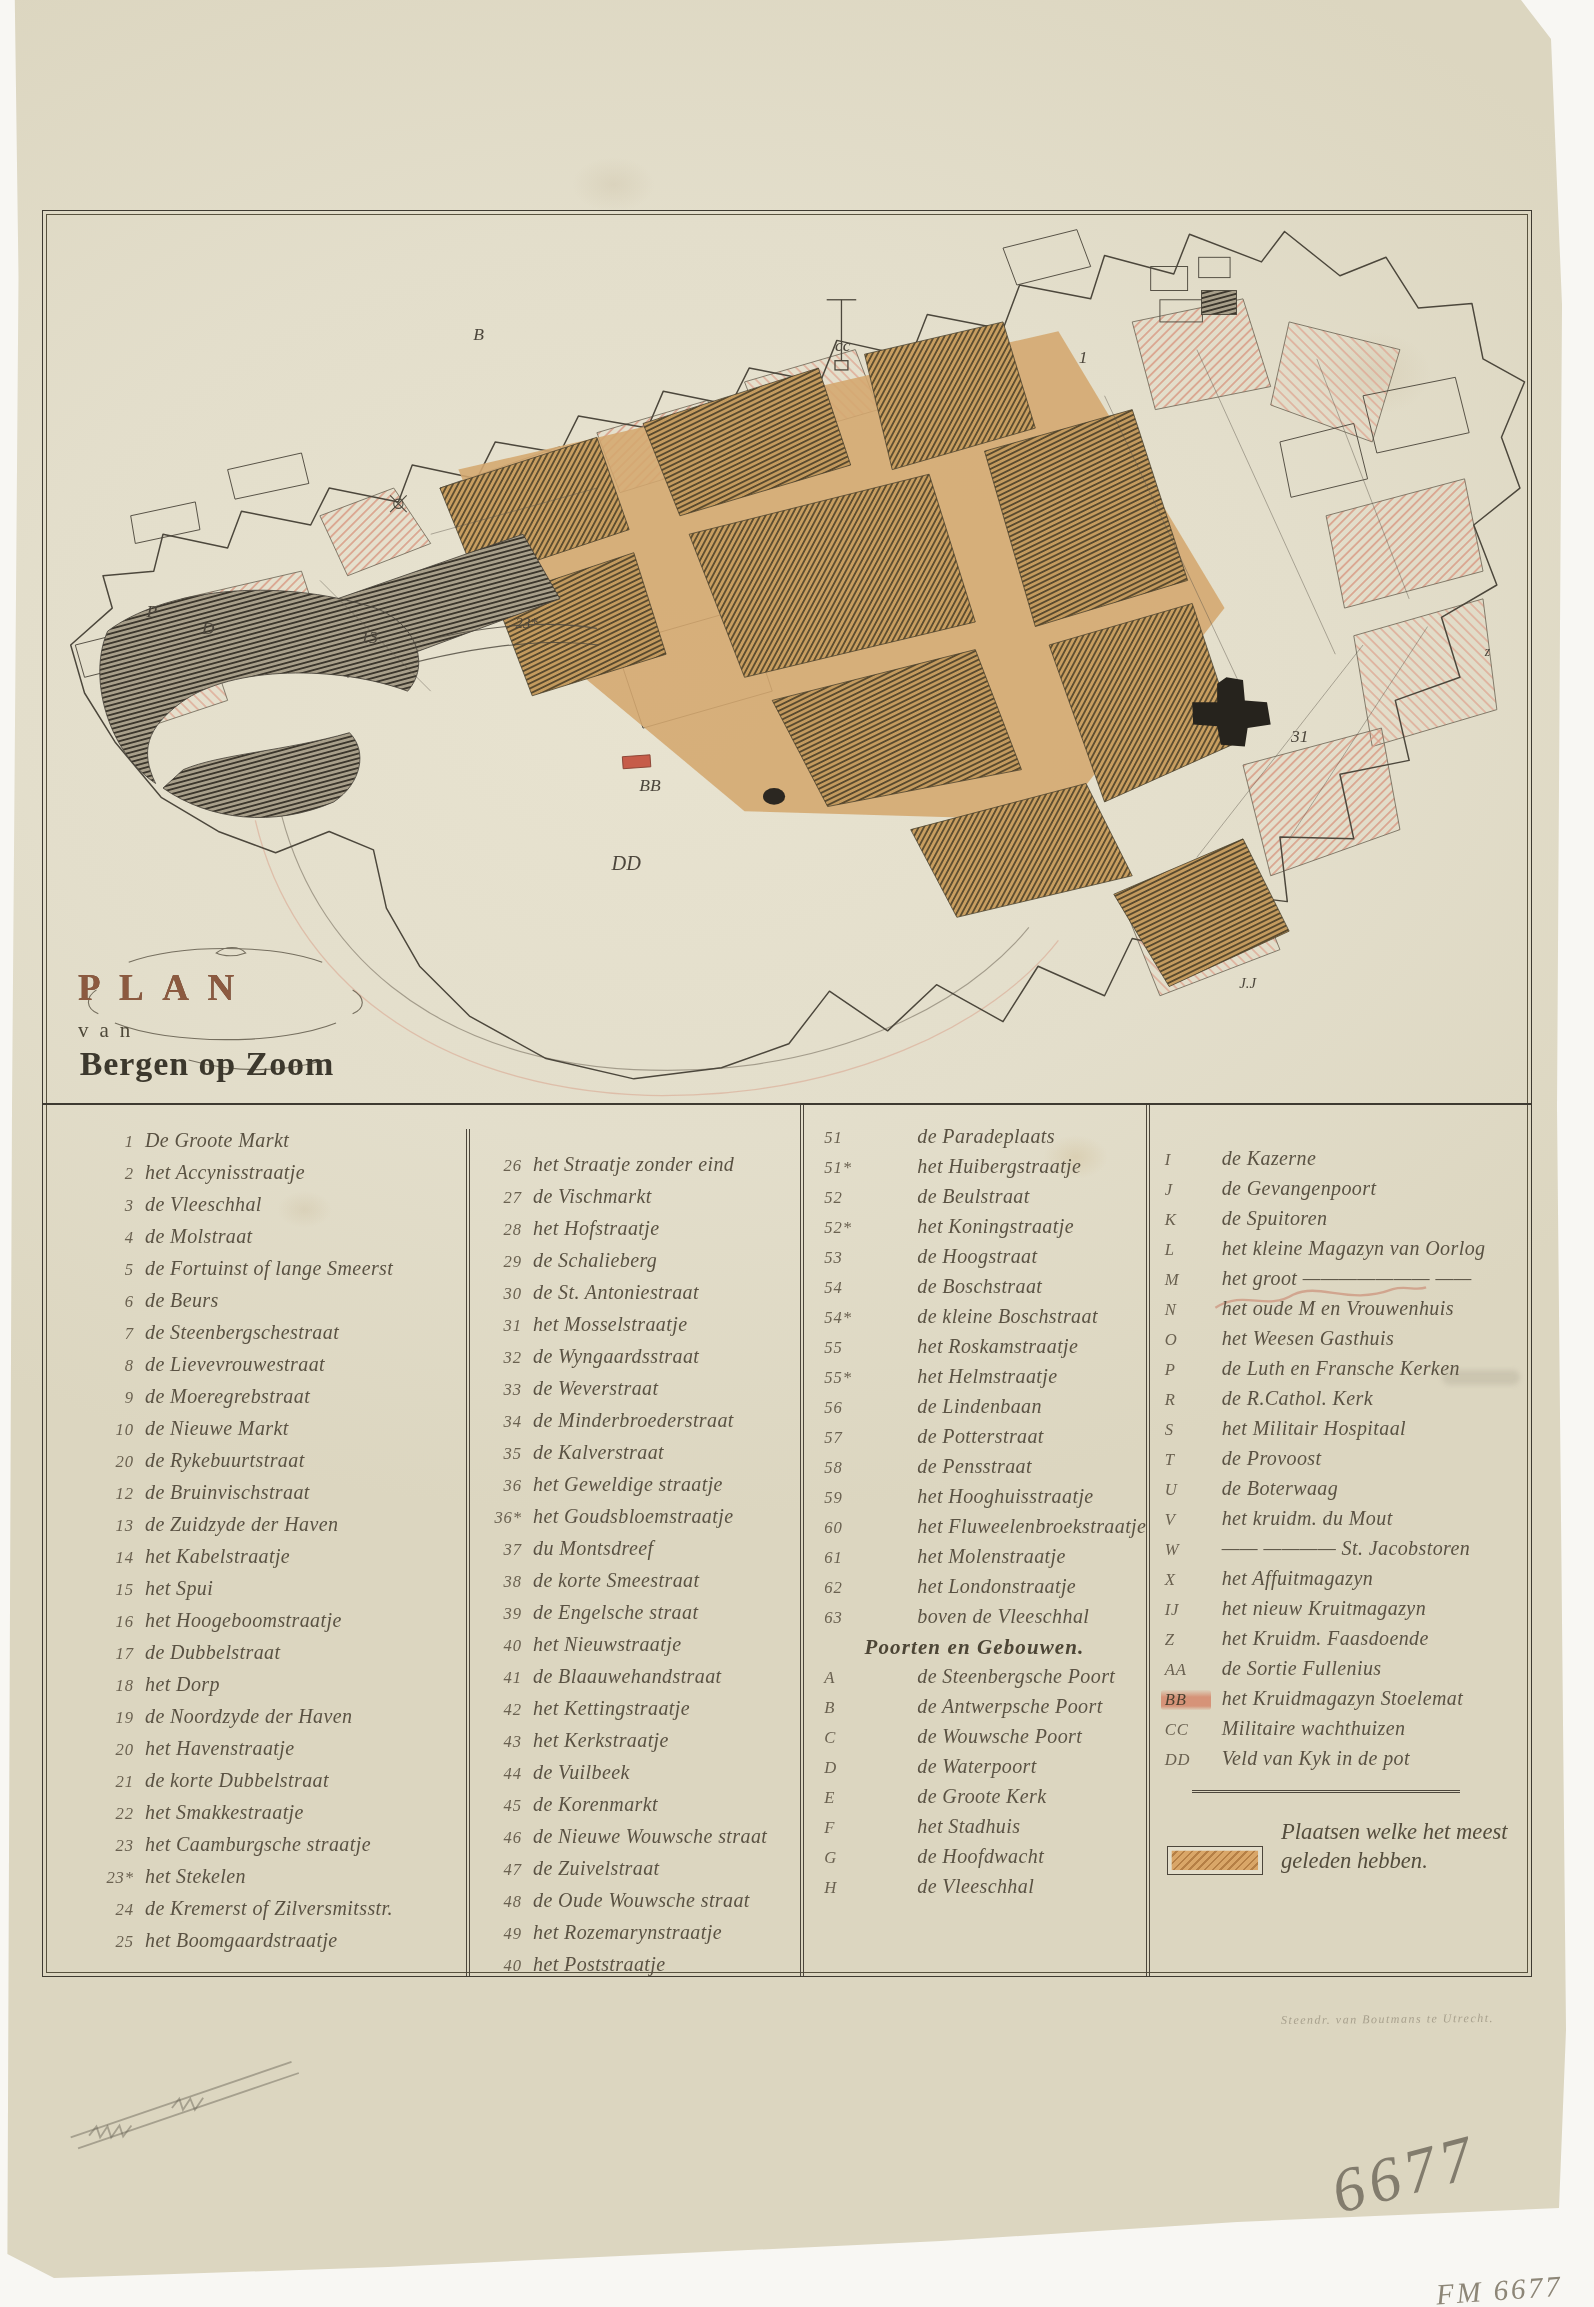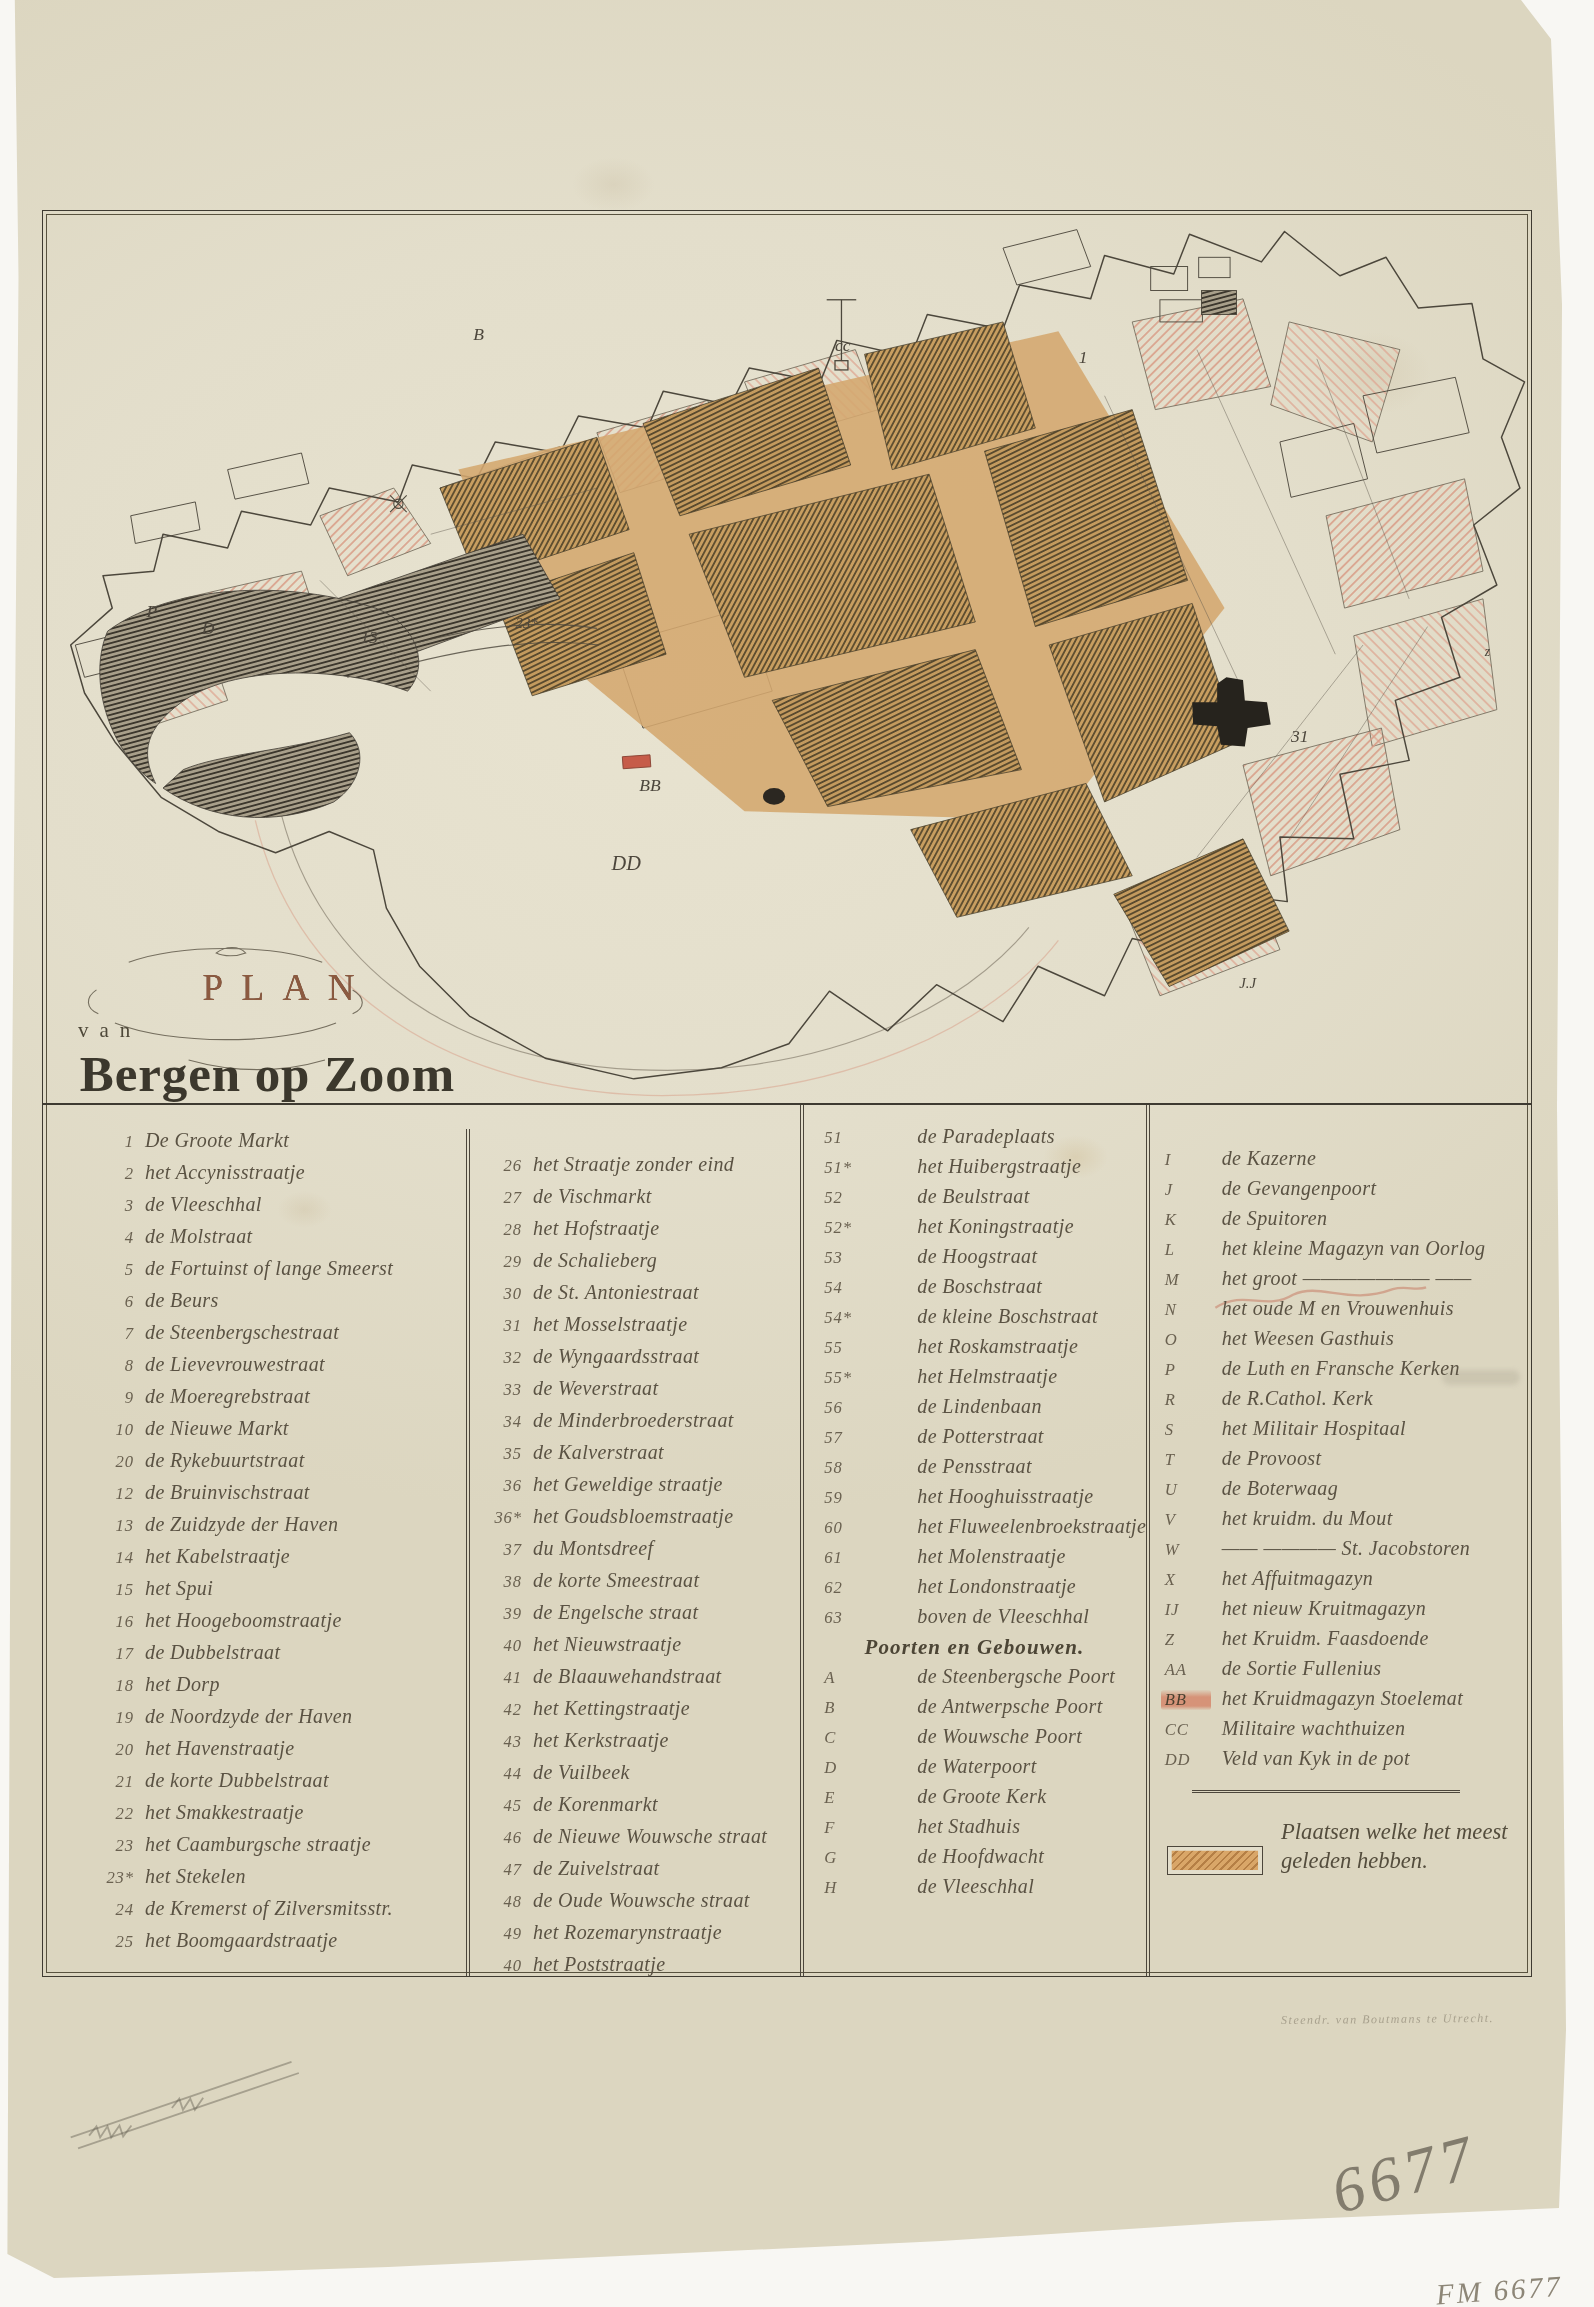--- a/index.html
+++ b/index.html
@@ -27,31 +27,31 @@
     border:1.8px solid #3e3a31;box-sizing:content-box;
   }
   .frame-inner{position:absolute;inset:2.8px;border:0.9px solid #59533f;pointer-events:none;}
 
   .map-svg{position:absolute;left:0;top:0;width:1488px;height:892px;}
 
   
   .title-block{position:absolute;left:35px;top:731px;width:341px;height:164px;}
   .title-flourish{position:absolute;left:0;top:0;width:100%;height:100%;}
   .plan-title{
-    position:absolute;left:0;top:24px;width:295px;text-align:right;
-    font-weight:normal;font-size:37px;letter-spacing:18.5px;color:#8c5a40;
+    position:absolute;left:0;top:24px;width:295px;text-align:left;
+    font-weight:bold;font-size:37px;letter-spacing:18.5px;color:#8c5a40;
     text-shadow:0 0 0.6px #5a3c2a;
   }
   .van-title{
     position:absolute;left:0;top:76px;width:295px;text-align:left;
     font-size:21px;letter-spacing:11px;color:#4e4839;
   }
   .city-title{
     position:absolute;left:1.8px;top:103px;width:351px;
-    font-size:51px;font-weight:bold;color:#3c382d;letter-spacing:0.9px;white-space:nowrap;
+    font-size:34px;font-weight:bold;color:#3c382d;letter-spacing:0.9px;white-space:nowrap;
   }
 
   
   .legend-table{
     position:absolute;left:0;top:892px;width:1488px;height:873px;
     border-top:2.8px solid #3e3a31;box-sizing:border-box;
   }
   .legend-col{position:absolute;top:0;bottom:0;box-sizing:border-box;}
   .colA{left:0;width:423px;padding:24px 0 0 50px;}
   .colB{left:423px;width:334px;padding:24px 0 0 11px;border-left:4.6px double #4c463b;margin-top:24px;}

